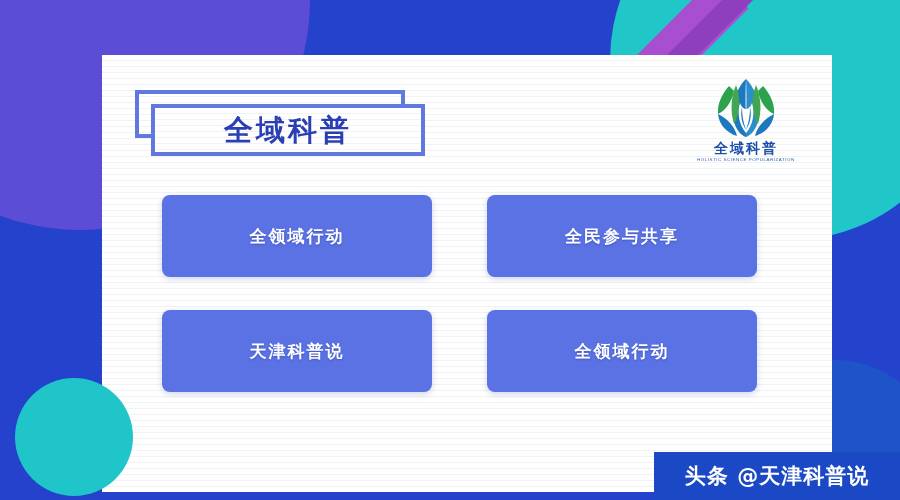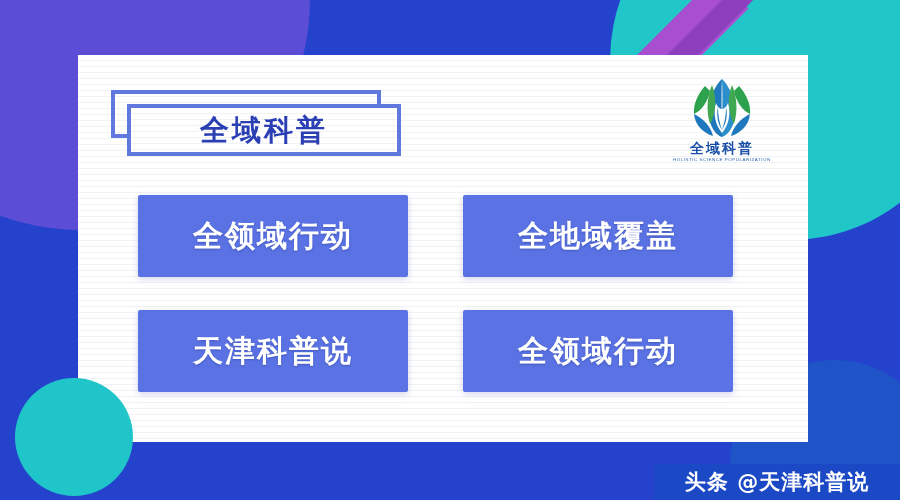--- a/index.html
+++ b/index.html
@@ -72,24 +72,24 @@
     width: 22px;
     height: 250px;
     background: #8E3FBE;
     transform: rotate(45deg);
     transform-origin: top left;
   }
 
   
   #paper {
     position: absolute;
-    left: 78px;
+    left: 102px;
     top: 55px;
     width: 730px;
-    height: 387px;
+    height: 437px;
     background:
       repeating-linear-gradient(
         to bottom,
         #ffffff 0px,
         #ffffff 5px,
         #f1f2f4 5px,
         #f1f2f4 6px
       );
   }
 
@@ -174,41 +174,41 @@
     top: 140px;
     width: 612px;
     display: grid;
     grid-template-columns: 270px 270px;
     grid-template-rows: 82px 82px;
     column-gap: 55px;
     row-gap: 33px;
   }
   .card {
     background: #5A72E3;
-    border-radius: 2px;
+    border-radius: 8px;
     display: flex;
     align-items: center;
     justify-content: center;
     color: #ffffff;
     font-family: "DejaVu Sans", "Liberation Sans", sans-serif;
-    font-size: 30px;
+    font-size: 17px;
     font-weight: bold;
     letter-spacing: 2px;
     text-shadow: 0 1px 2px rgba(25,40,120,0.35);
     box-shadow: 0 2px 6px rgba(40,60,170,0.22);
     cursor: pointer;
   }
 
   
   #watermark {
     position: absolute;
     right: 0;
     bottom: 0;
     width: 246px;
-    height: 36px;
+    height: 48px;
     background: #1B48C4;
     display: flex;
     align-items: center;
     justify-content: center;
   }
   #watermark-text {
     color: #ffffff;
     font-family: "DejaVu Sans", "Liberation Sans", sans-serif;
     font-size: 21px;
     font-weight: bold;
@@ -250,21 +250,21 @@
           <path d="M29 30 C27 38 29 47 33 53 C30 45 29 37 29 30 Z" fill="#1E78BE"></path>
           <path d="M37 30 C39 38 37 47 33 53 C36 45 37 37 37 30 Z" fill="#1E78BE"></path>
         </g>
       </svg>
       <div id="logo-name">全域科普</div>
       <div id="logo-sub">HOLISTIC SCIENCE POPULARIZATION</div>
     </div>
 
     <div id="cards">
       <div class="card">全领域行动</div>
-      <div class="card">全地域覆盖</div>
+      <div class="card">全民参与共享</div>
       <div class="card">天津科普说</div>
       <div class="card">全领域行动</div>
     </div>
 
   </div>
 
   <div class="shape" id="shape-teal-bottomleft"></div>
 
   <div id="watermark">
     <span id="watermark-text">头条 @天津科普说</span>

